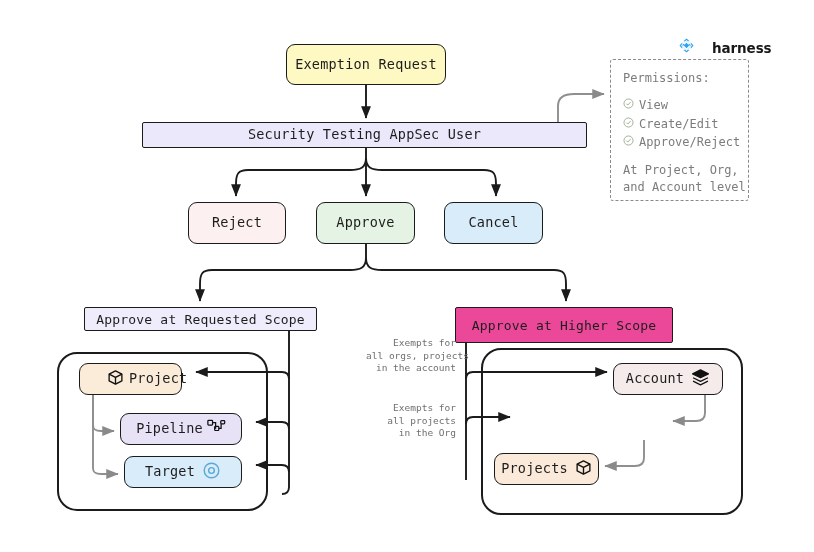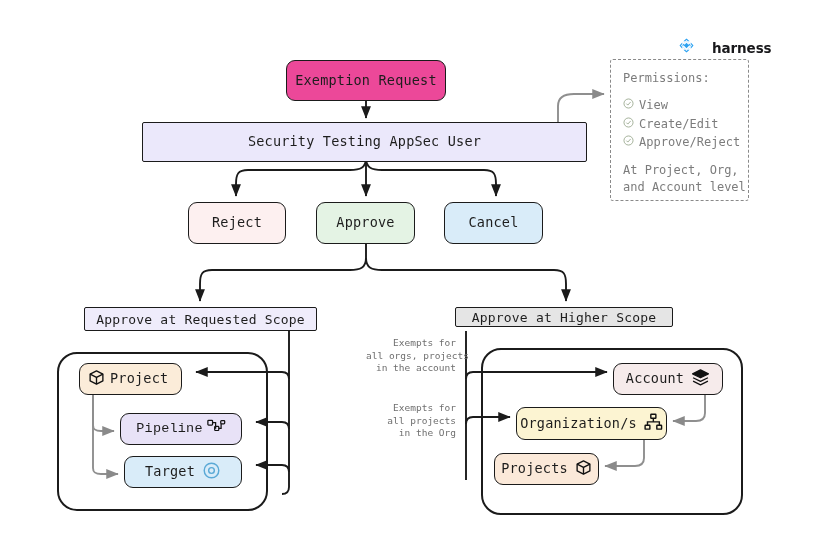--- a/index.html
+++ b/index.html
@@ -30,28 +30,28 @@
     gap: 7px;
     color: #1d1d1d;
     font-size: 13.5px;
     letter-spacing: 0.2px;
     white-space: nowrap;
   }
   .node .lbl { line-height: 1; }
 
   
   .n-exemption {
-    left: 286px; top: 60px; width: 160px; height: 41px;
-    background: #ec4899;
+    left: 286px; top: 44px; width: 160px; height: 41px;
+    background: #fef9c3;
     border: 1.6px solid #1b1b1b;
     border-radius: 9px;
   }
   
   .n-user {
-    left: 142px; top: 122px; width: 445px; height: 40px;
+    left: 142px; top: 122px; width: 445px; height: 26px;
     background: #ebe8fb;
     border: 1.6px solid #1b1b1b;
     border-radius: 2px;
     font-size: 13.5px;
   }
   
   .n-reject {
     left: 188px; top: 202px; width: 98px; height: 42px;
     background: #fdf0f0;
     border: 1.6px solid #1b1b1b;
@@ -72,22 +72,22 @@
   }
   
   .n-scope-req {
     left: 84px; top: 307px; width: 233px; height: 24px;
     background: #efecfb;
     border: 1.6px solid #1b1b1b;
     border-radius: 2px;
     font-size: 13px;
   }
   .n-scope-high {
-    left: 455px; top: 307px; width: 218px; height: 20px;
-    background: #e5e5e5;
+    left: 455px; top: 307px; width: 218px; height: 36px;
+    background: #ec4899;
     border: 1.6px solid #1b1b1b;
     border-radius: 2px;
     font-size: 13px;
   }
   
   .container-box {
     position: absolute;
     border: 2px solid #1b1b1b;
     border-radius: 20px;
     background: transparent;
@@ -96,29 +96,28 @@
   .c-right { left: 481px; top: 348px; width: 258px; height: 163px; }
 
   
   .n-project {
     left: 79px; top: 363px; width: 103px; height: 32px;
     background: #fbecd9;
     border: 1.6px solid #1b1b1b;
     border-radius: 9px;
     gap: 5px;
     justify-content: flex-start;
-    padding-left: 8px;
+    padding-left: 27px;
   }
   .n-pipeline {
     left: 120px; top: 413px; width: 122px; height: 32px;
     background: #e8e2f7;
     border: 1.6px solid #1b1b1b;
     border-radius: 9px;
     gap: 4px;
-    font-family: Liberation Mono, monospace;
   }
   .n-target {
     left: 124px; top: 456px; width: 118px; height: 32px;
     background: #d9ecf9;
     border: 1.6px solid #1b1b1b;
     border-radius: 9px;
     gap: 7px;
   }
   
   .n-account {
@@ -306,32 +305,20 @@
     <span class="lbl">Account</span>
     <span>
       <svg width="19" height="19" viewBox="0 0 24 24" fill="#111" stroke="#111" stroke-width="1.5" stroke-linejoin="round">
         <path d="M12 2.4 22 7.4 12 12.4 2 7.4z"></path>
         <path d="M2.6 12.2 12 16.9l9.4-4.7" fill="none"></path>
         <path d="M2.6 16.6 12 21.3l9.4-4.7" fill="none"></path>
       </svg>
     </span>
   </div>
 
-  <div class="node n-org">
-    <span class="lbl">Organization/s</span>
-    <span>
-      <svg width="19" height="18" viewBox="0 0 24 22" fill="none" stroke="#111" stroke-width="1.8">
-        <rect x="8.6" y="1.2" width="6.4" height="5" rx="0.6"></rect>
-        <rect x="1.4" y="15" width="6" height="5" rx="0.6"></rect>
-        <rect x="16.2" y="15" width="6" height="5" rx="0.6"></rect>
-        <path d="M11.8 6.2v4.6"></path>
-        <path d="M4.4 15v-4.2h15v4.2"></path>
-      </svg>
-    </span>
-  </div>
 
   <div class="node n-projects">
     <span class="lbl">Projects</span>
     <span>
       <svg width="17" height="17" viewBox="0 0 24 24" fill="none" stroke="#111" stroke-width="1.9" stroke-linejoin="round">
         <path d="M12 2.6 21 7.2v9.6L12 21.4 3 16.8V7.2z"></path>
         <path d="M3 7.2 12 11.8 21 7.2"></path>
         <path d="M12 11.8V21.4"></path>
       </svg>
     </span>

